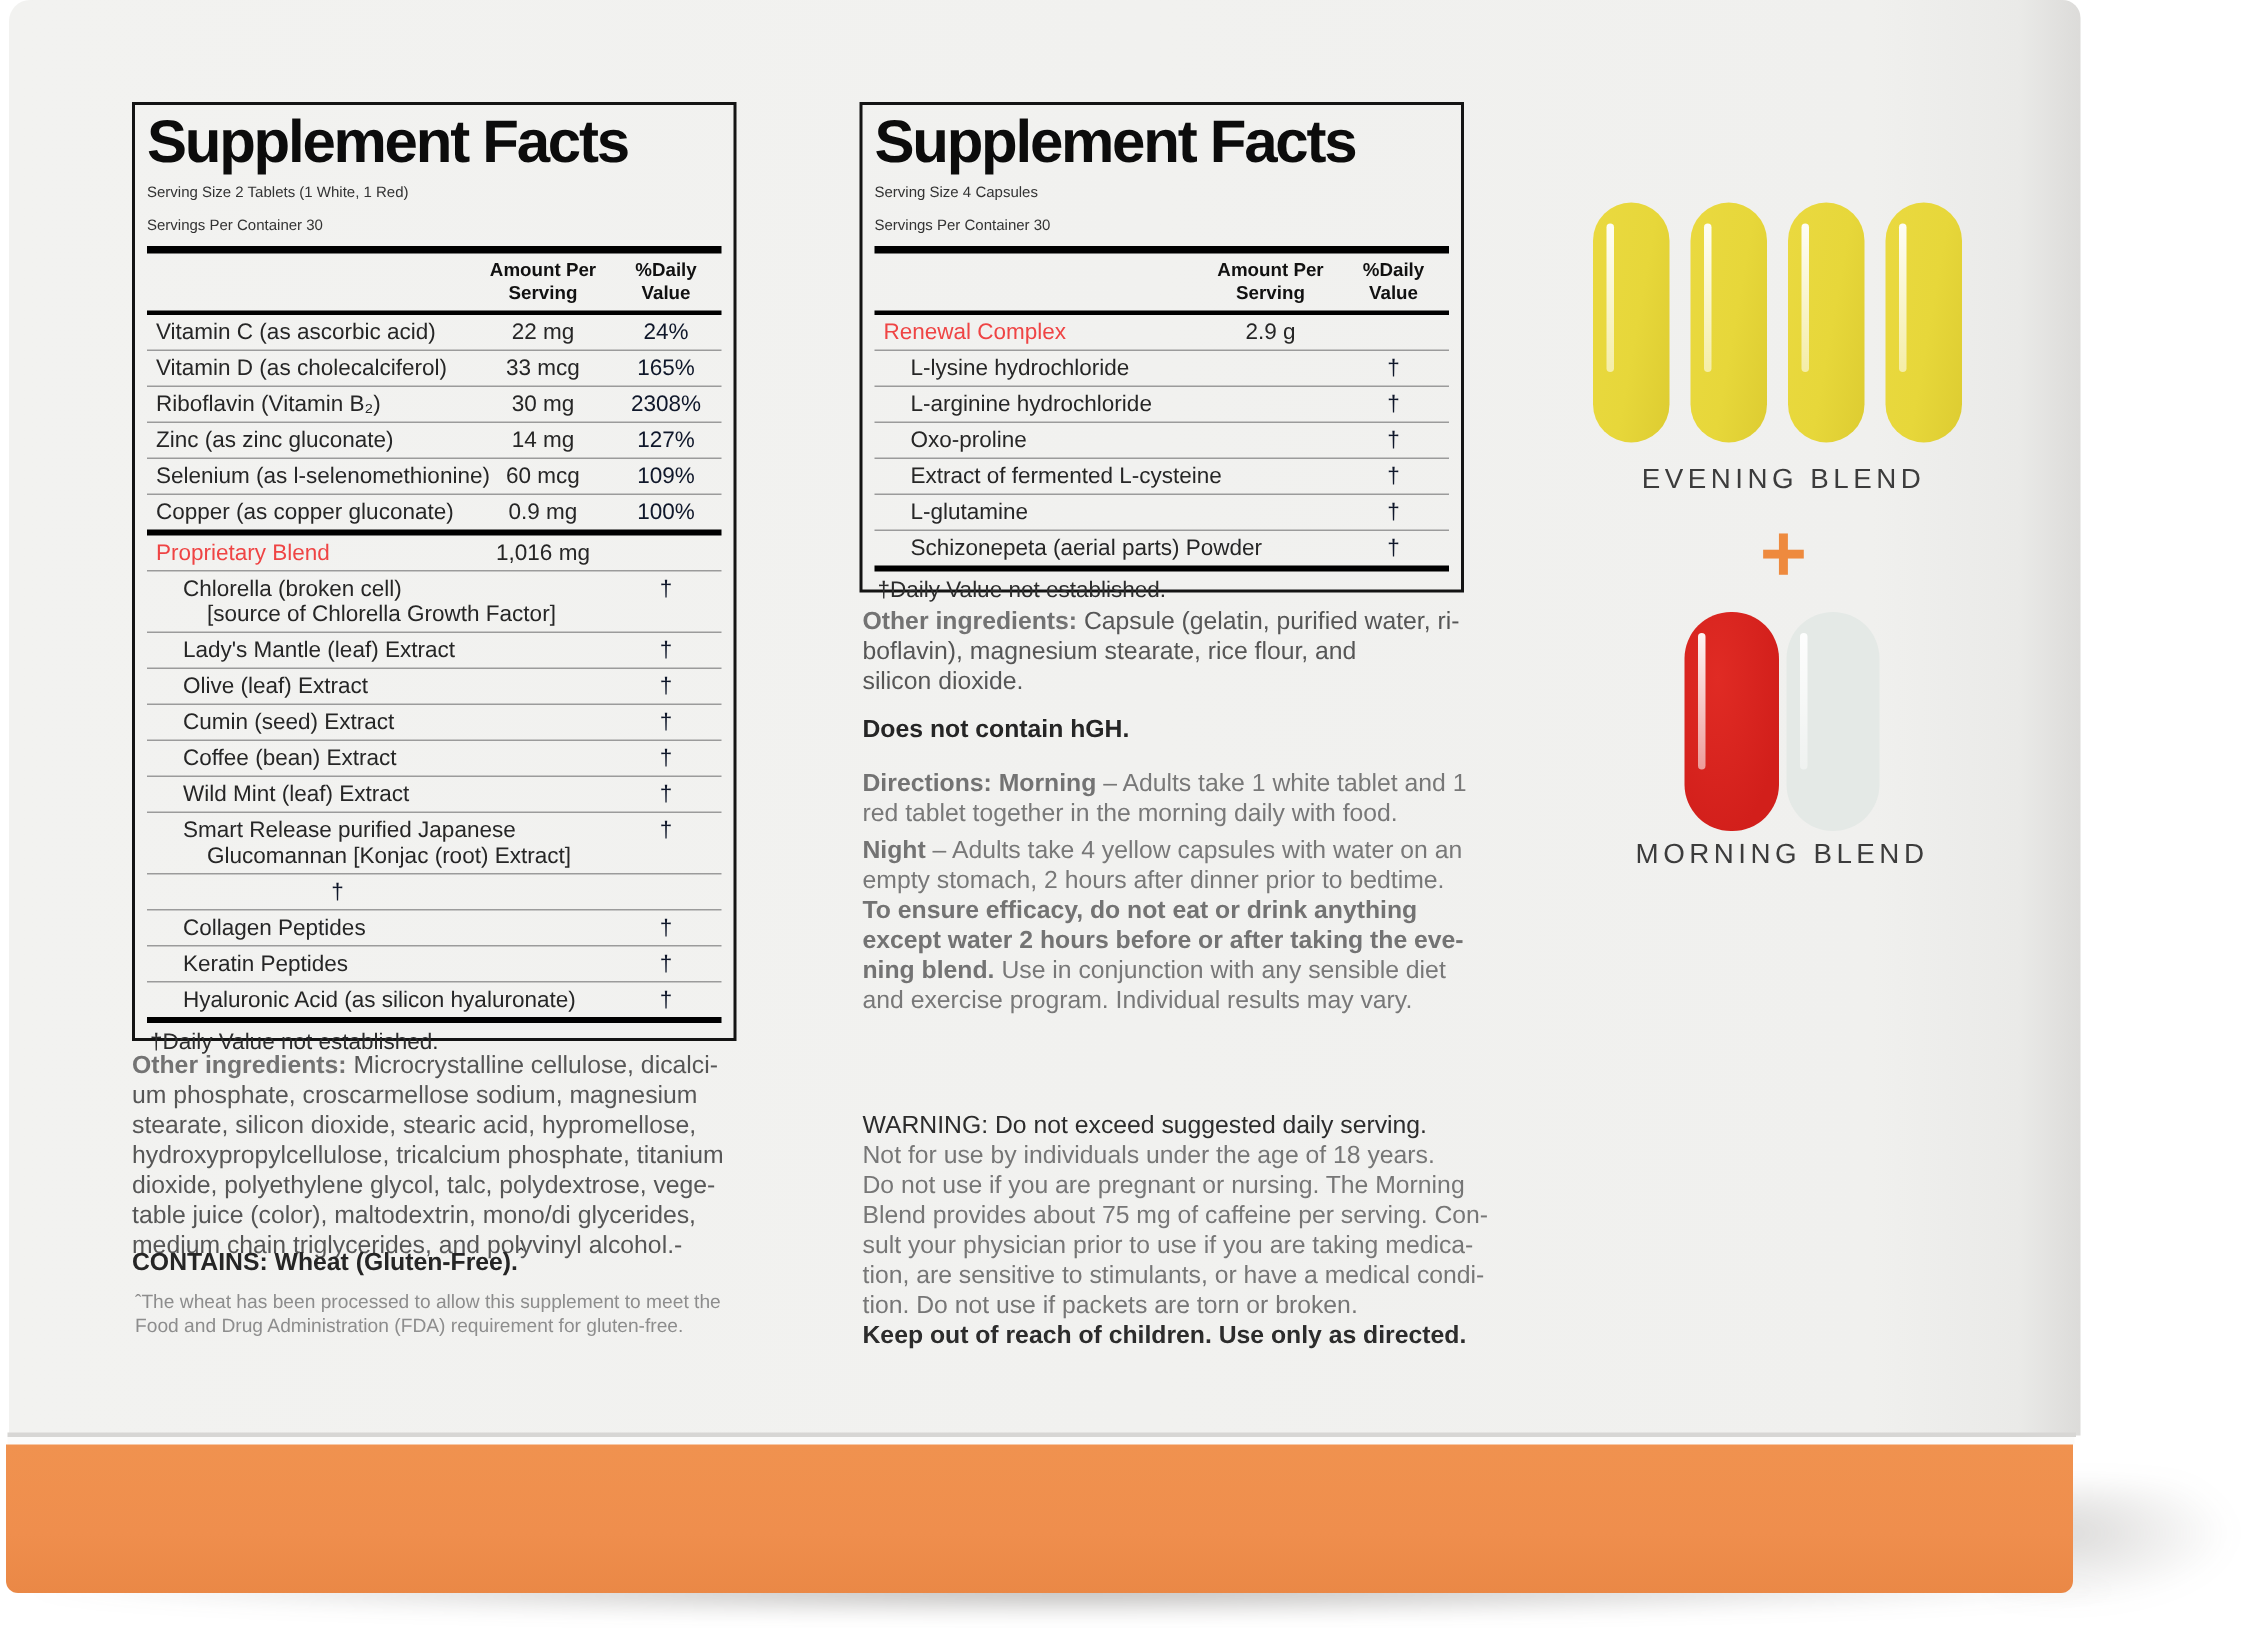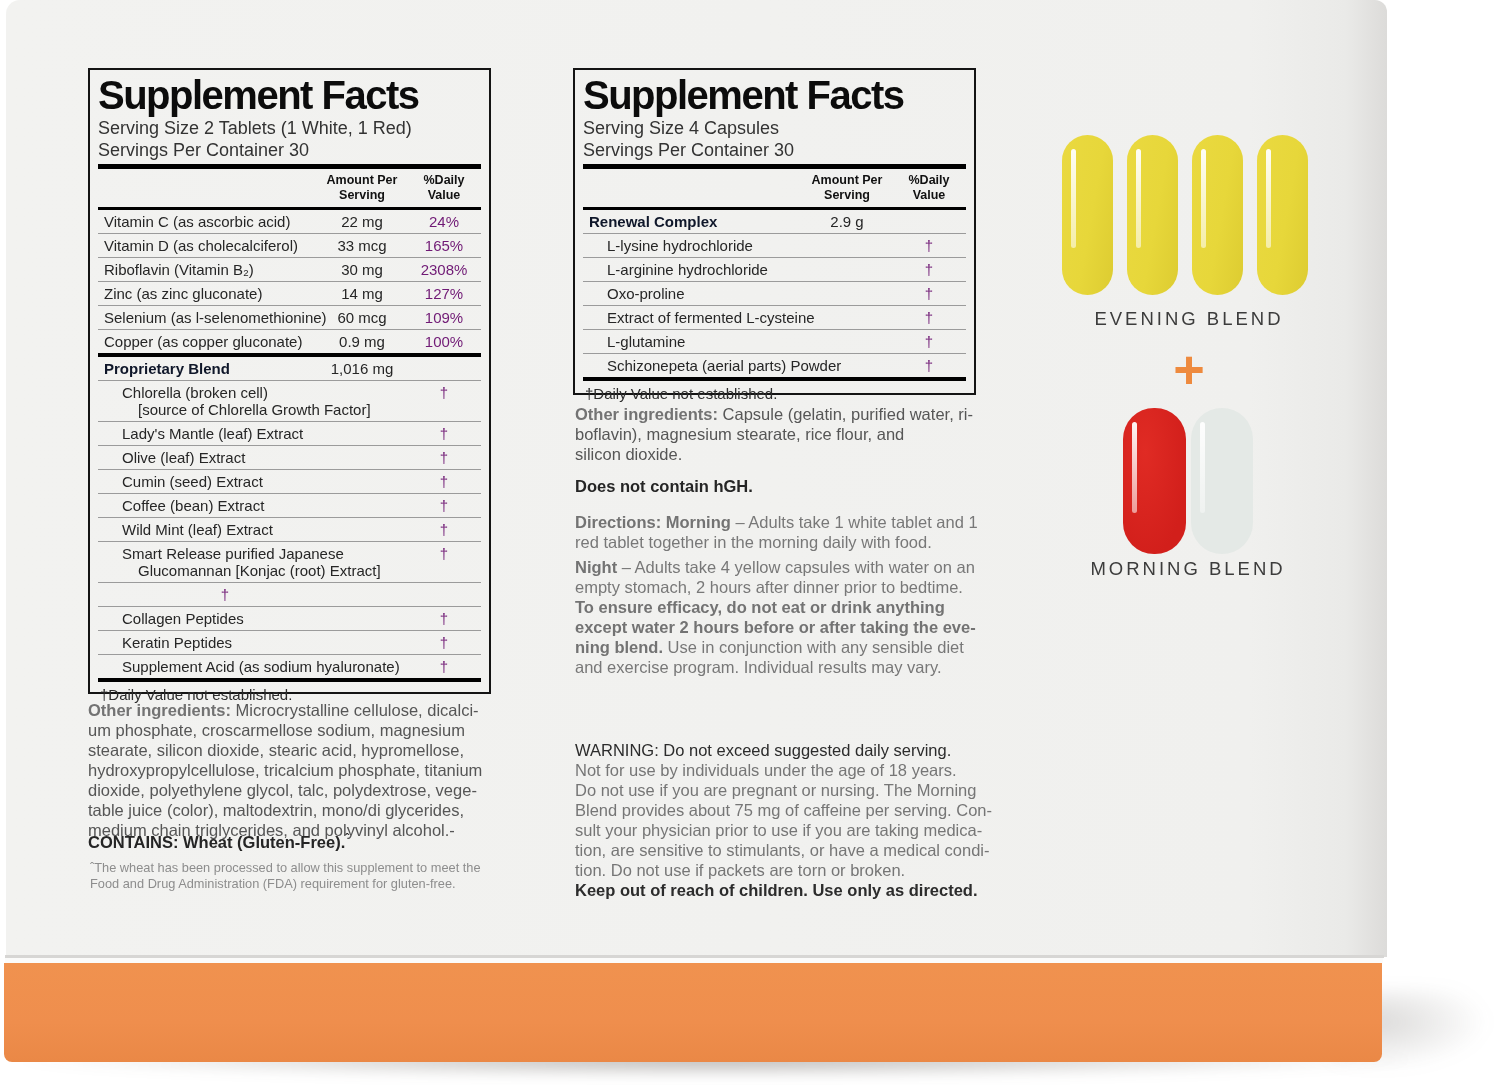--- a/index.html
+++ b/index.html
@@ -22,39 +22,39 @@
   .orange-band { position:absolute; left:4px; top:963px; width:1378px; height:99px;
     border-radius:0 0 8px 8px;
     background:linear-gradient(to bottom,#f0924f 0%, #ef8e4d 60%, #ea8846 100%); }
 
   
   .facts { position:absolute; border:2px solid #141414; padding:4px 8px 0 8px; color:#141414; }
   .facts.leftp  { left:88px; top:68px; width:403px; height:626px; }
   .facts.rightp { left:573px; top:68px; width:403px; height:327px; }
   .ftitle { font-size:40px; font-weight:bold; letter-spacing:-1.5px; line-height:1.06;
     white-space:nowrap; color:#0c0c0c; }
-  .fserv { font-size:18px; color:#333; line-height:19px; margin-top:3px; white-space:nowrap; }
+  .fserv { font-size:10px; color:#333; line-height:19px; margin-top:3px; white-space:nowrap; }
   .bar5 { height:5px; background:#000; margin-top:4px; }
   .bar3 { height:3px; background:#000; }
   .bar4 { height:4px; background:#000; }
   .fhead { display:flex; padding:4px 0 5px 0; border-bottom:0; }
   .fhead .hname { flex:1; }
   .hcol { font-size:12.5px; font-weight:bold; line-height:1.15; text-align:center; color:#111; }
   .hcol.amt { width:90px; } .hcol.dv { width:74px; }
   .frow { display:flex; align-items:flex-start; border-bottom:1px solid #9b9b9b;
     padding:3px 0 3px 0; }
   .frow.nb { border-bottom:none;justify-content:space-between; }
   .fname { flex:1 1 0; min-width:0; font-size:15px; line-height:17px; color:#262626;
     white-space:nowrap; padding-left:6px; }
   .frow.sub .fname { padding-left:24px; }
   .fname .l2 { padding-left:16px; }
-  .frow.blend .fname { font-weight:bold; color:#0f172a; }
+  .frow.blend .fname { font-weight:normal; color:#ef4444; }
   .it { font-style:italic; }
   .famt { width:90px; font-size:15px; line-height:17px; text-align:center; color:#262626; white-space:nowrap; }
-  .fdv  { width:74px; font-size:15px; line-height:17px; text-align:center; color:#701a75; }
+  .fdv  { width:74px; font-size:15px; line-height:17px; text-align:center; color:#0f172a; }
   .ffoot { font-size:15px; color:#2c2c2c; padding:4px 0 5px 2px; }
 
   
   .para { position:absolute; white-space:pre; font-size:16.5px; line-height:20px; color:#565656; }
   .para b, .para .bld { color:#737373; font-weight:bold; }
   .oi-left { left:88px; top:700px; width:430px; }
   .contains-line { position:absolute; left:88px; top:831px; font-size:16.5px; font-weight:bold;
     color:#252525; white-space:pre; }
   .contains-line sup { font-size:11px; }
   .fn-left { position:absolute; left:90px; top:860px; font-size:12.8px; line-height:16px;
@@ -194,21 +194,21 @@
         <div class="fname">Collagen Peptides</div>
         <div class="famt"></div>
         <div class="fdv">†</div>
       </div>
     <div class="frow sub">
         <div class="fname">Keratin Peptides</div>
         <div class="famt"></div>
         <div class="fdv">†</div>
       </div>
     <div class="frow sub nb">
-        <div class="fname">Supplement Acid (as sodium hyaluronate)</div>
+        <div class="fname">Hyaluronic Acid (as silicon hyaluronate)</div>
         <div class="famt"></div>
         <div class="fdv">†</div>
       </div>
     <div class="bar4"></div>
     <div class="ffoot">†Daily Value not established.</div>
   </section>
 
   <section class="facts rightp">
     <div class="ftitle">Supplement Facts</div>
     <div class="fserv">Serving Size 4 Capsules</div>

